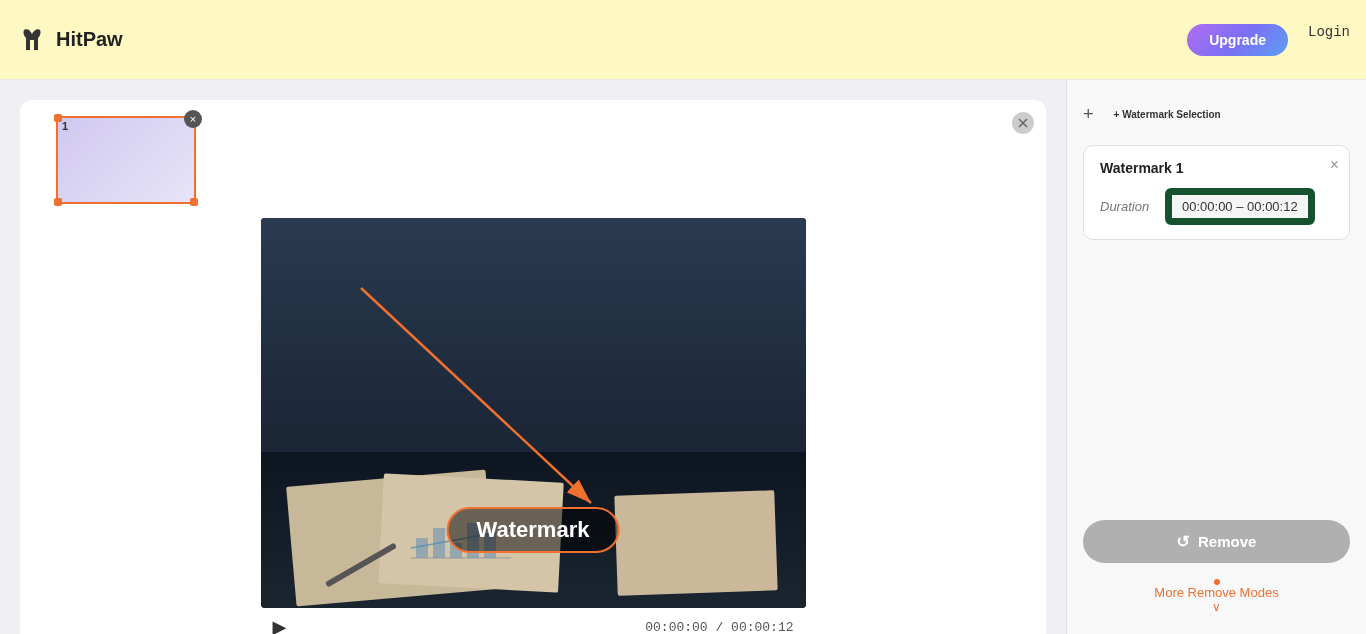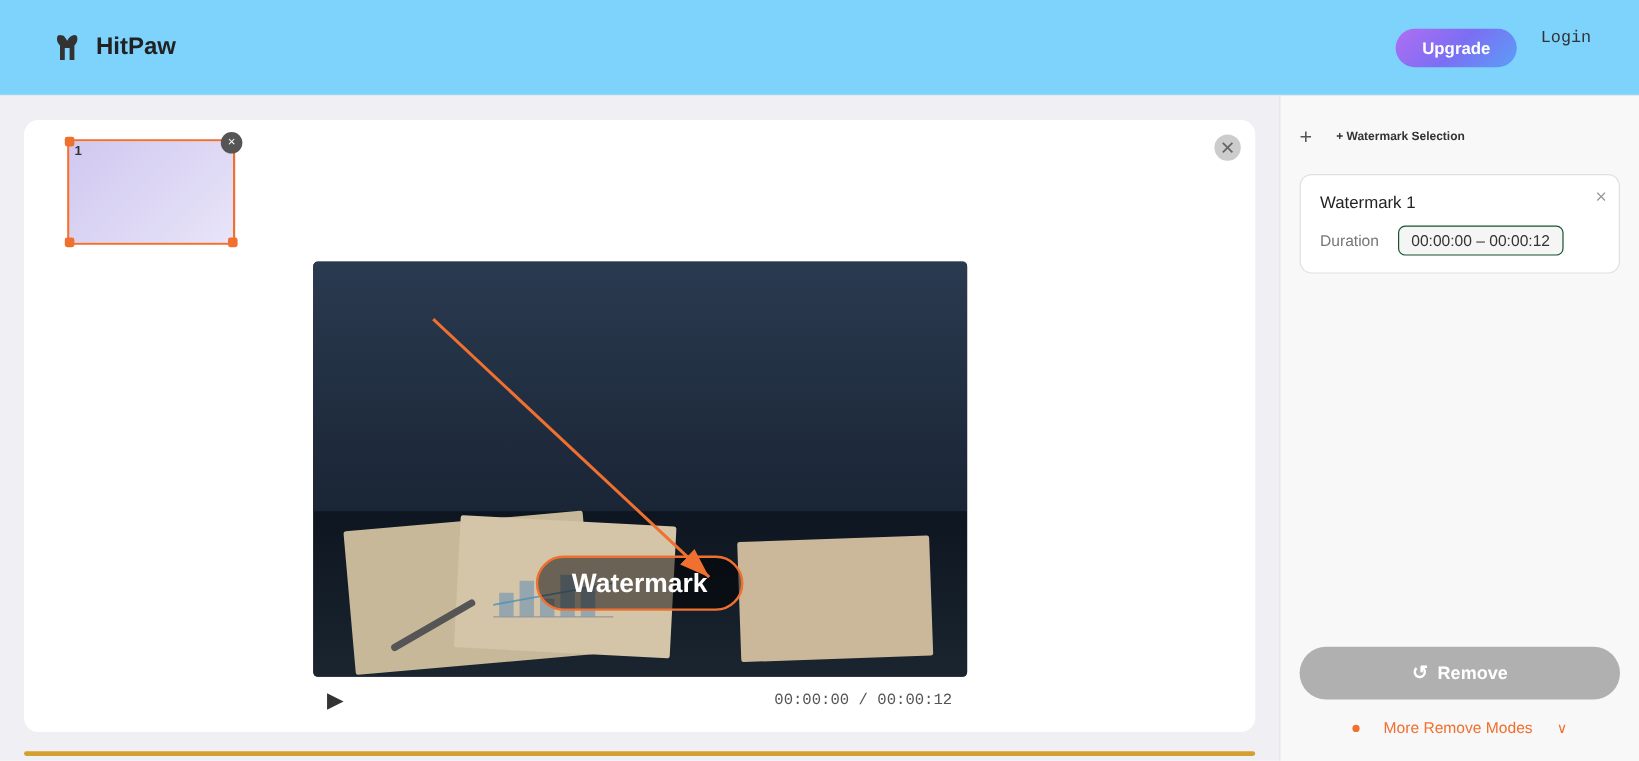--- a/index.html
+++ b/index.html
@@ -6,26 +6,26 @@
     body {
       font-family: -apple-system, BlinkMacSystemFont, 'Segoe UI', sans-serif;
       background: #f5f5f5;
       width: 1366px;
       height: 634px;
       overflow: hidden;
     }
 
     
     .header {
-      background: #7dd3fc;
+      background: #fef9c3;
       height: 80px;
       display: flex;
       align-items: center;
       justify-content: space-between;
-      padding: 0 40px;
+      padding: 0 16px;
       border-bottom: 1px solid #e8e8e8;
     }
     .logo {
       display: flex;
       align-items: center;
       gap: 8px;
     }
     .logo-icon {
       width: 32px;
       height: 32px;
@@ -161,21 +161,21 @@
       position: absolute;
     }
     .thumb-handle.tl { top: -4px; left: -4px; }
     .thumb-handle.tr { top: -4px; right: -4px; }
     .thumb-handle.bl { bottom: -4px; left: -4px; }
     .thumb-handle.br { bottom: -4px; right: -4px; }
 
     
     .video-frame {
       width: 545px;
-      height: 346px;
+      height: 390px;
       background: #1a1a2e;
       border-radius: 4px;
       position: relative;
       overflow: hidden;
       margin: 0 auto;
     }
 
     
     .video-bg {
       width: 100%;
@@ -312,39 +312,40 @@
       top: 10px;
       right: 10px;
       background: none;
       border: none;
       cursor: pointer;
       font-size: 16px;
       color: #999;
     }
     .watermark-card-title {
       font-size: 14px;
-      font-weight: 400;
+      font-weight: 700;
       color: #222;
       margin-bottom: 12px;
     }
     .duration-row {
       display: flex;
       align-items: center;
       gap: 10px;
     }
     .duration-label {
       font-size: 13px;
       color: #777;
       min-width: 55px;
+      font-style: italic;
     }
     .duration-value {
       font-size: 13px;
       color: #333;
       background: #f5f5f5;
-      border: 1px solid #14532d;
+      border: 7px solid #14532d;
       border-radius: 6px;
       padding: 4px 10px;
     }
 
     
     .export-btn {
       margin-top: auto;
       background: #b0b0b0;
       color: #fff;
       border: none;
@@ -366,21 +367,22 @@
     
     .more-modes-btn {
       background: none;
       border: none;
       cursor: pointer;
       font-size: 13px;
       color: #f07030;
       display: flex;
       align-items: center;
       justify-content: center;
-      gap: 20px;
+      gap: 0;
+      flex-direction: column;
     }
     .orange-dot {
       width: 6px;
       height: 6px;
       background: #f07030;
       border-radius: 50%;
     }
 
     
     .hands-scene {

